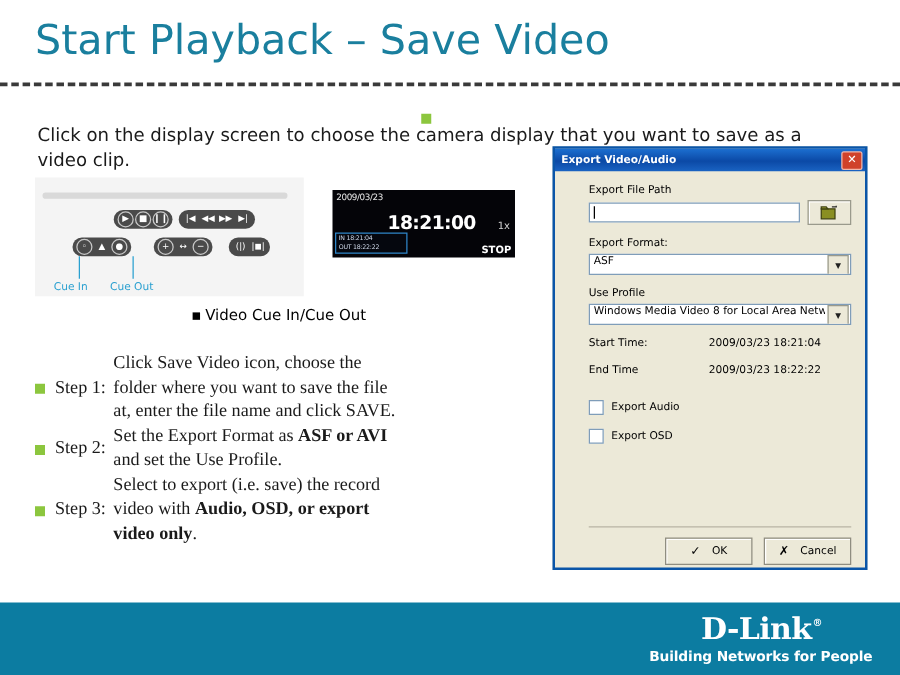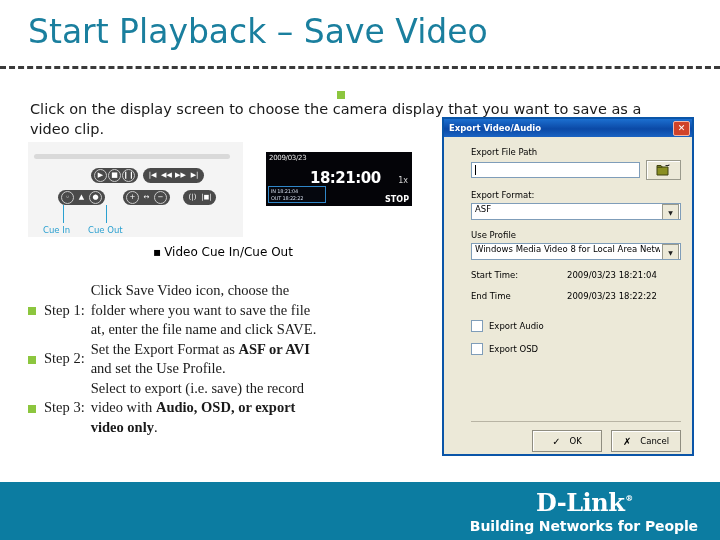--- a/index.html
+++ b/index.html
@@ -398,21 +398,21 @@
     line-height: 26px;
     position: relative;
   }
   .logo-reg {
     font-size: 8px;
     position: relative;
     top: -10px;
     left: 1px;
   }
   .logo-tag {
-    font-size: 14px;
+    font-size: 11px;
     font-weight: bold;
     font-family: "DejaVu Sans", sans-serif;
     letter-spacing: -0.1px;
     line-height: 10px;
   }
 </style>
 </head>
 <body>
 
 <div class="slide-title">Start Playback – Save Video</div>

